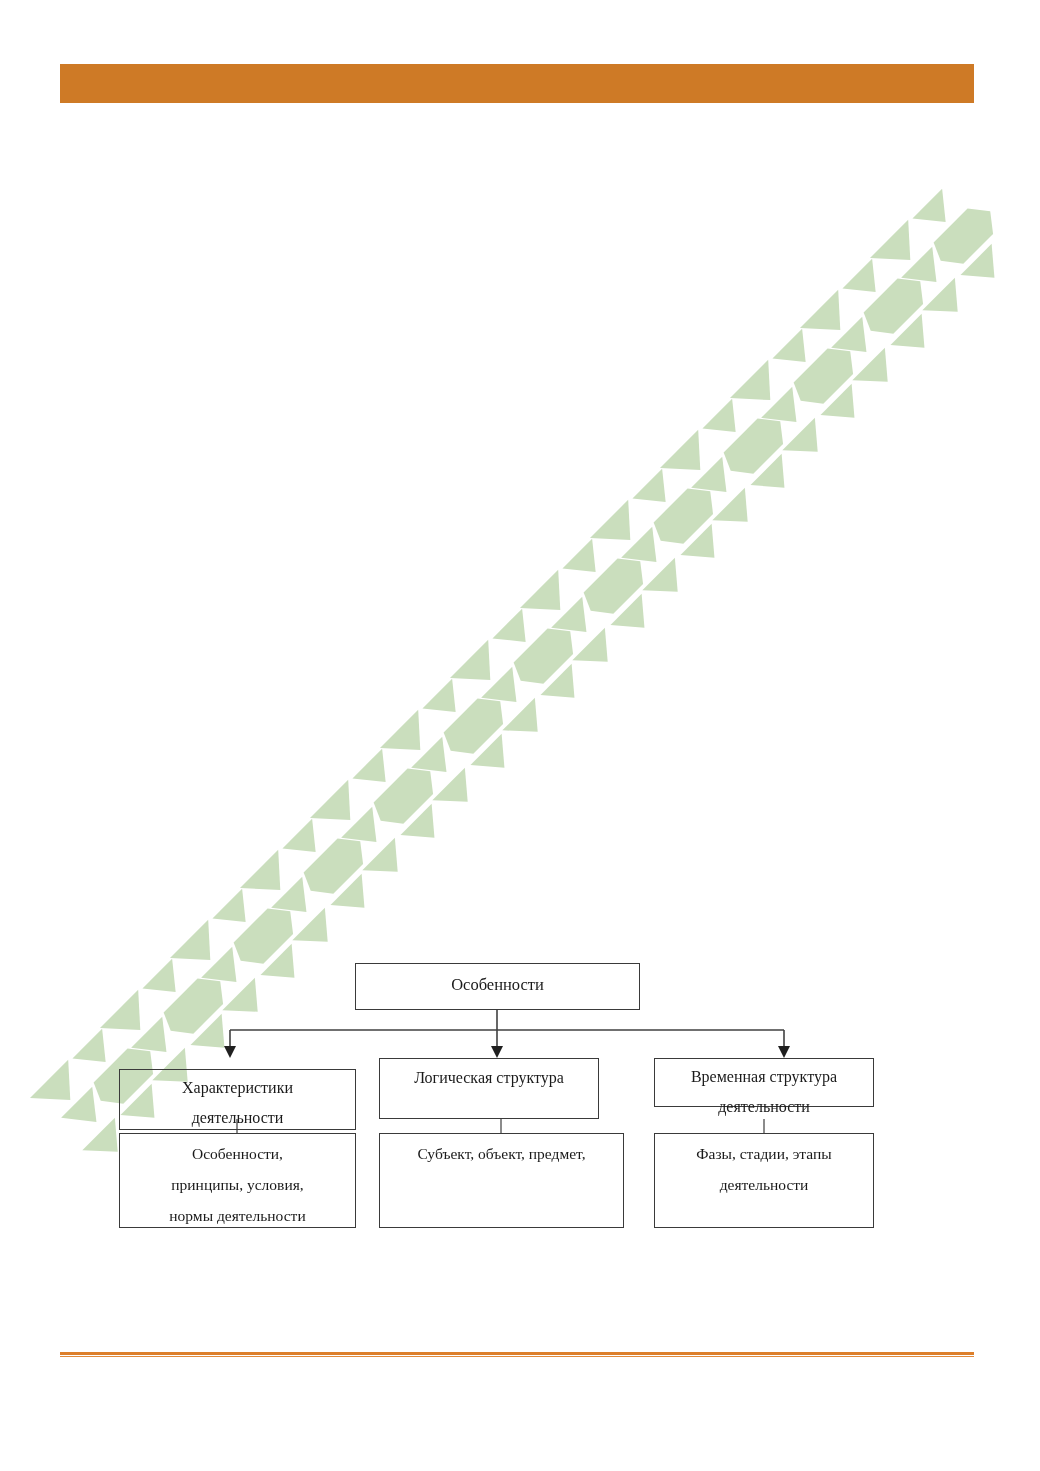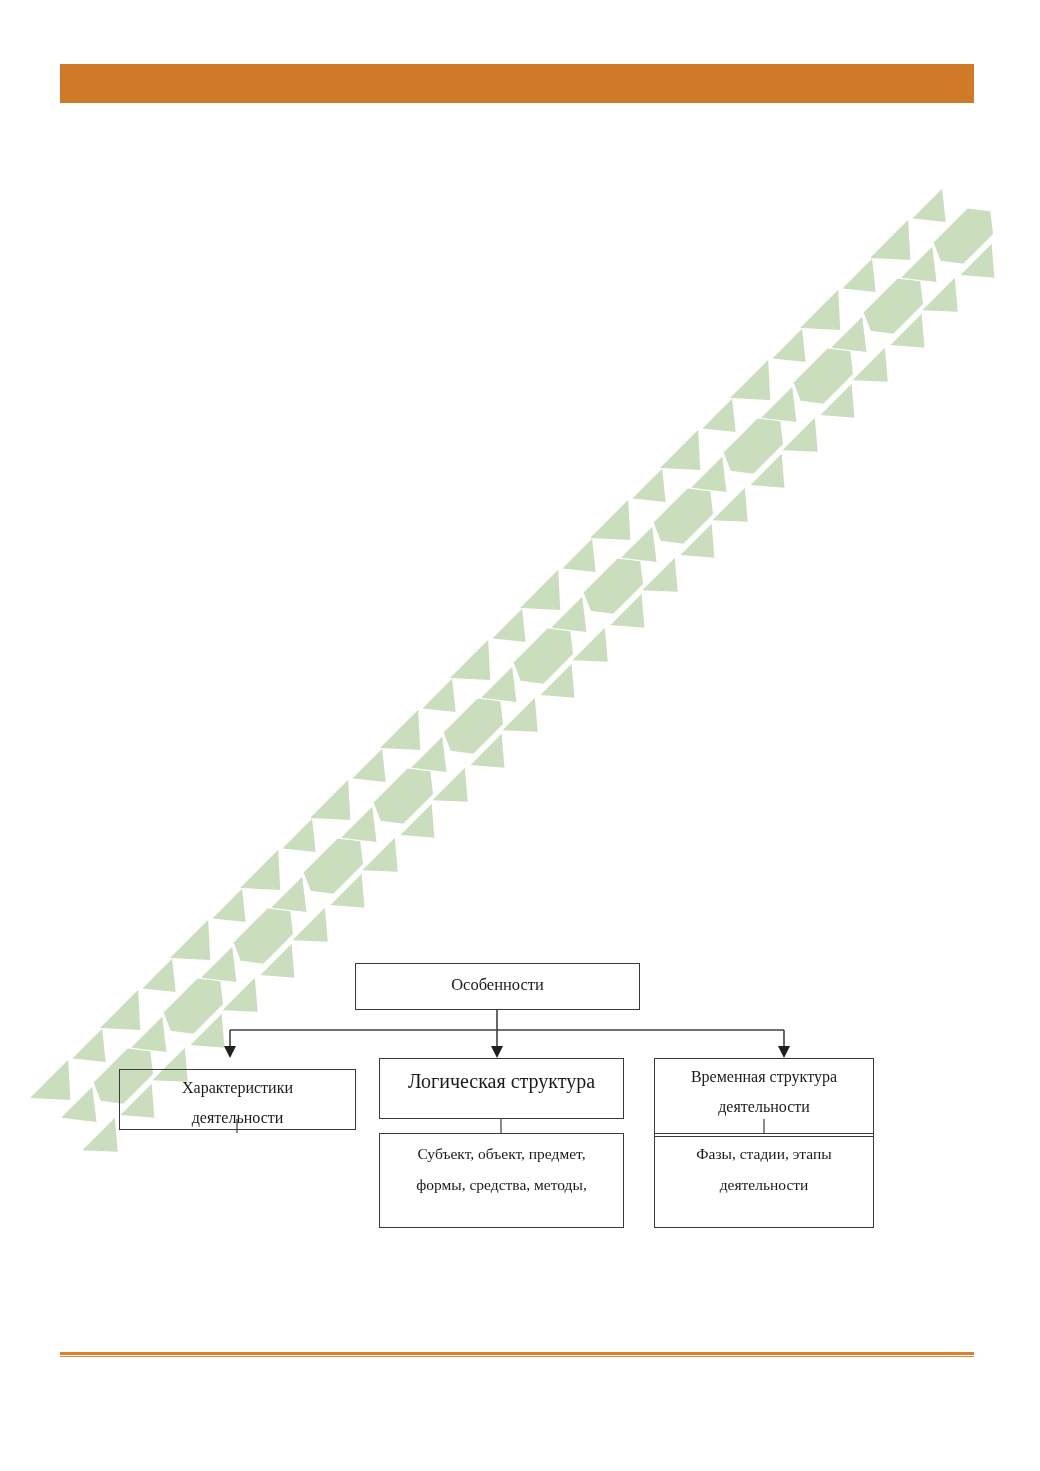--- a/index.html
+++ b/index.html
@@ -91,27 +91,27 @@
 
   
   #node-characteristics {
     left: 119px; top: 1069px; width: 237px; height: 61px;
     font-size: 16px;
     text-align: center;
   }
   #node-characteristics .node-text { padding-top: 7px; }
 
   #node-logical {
-    left: 379px; top: 1058px; width: 245px; height: 61px;
-    font-size: 20px;
+    left: 379px; top: 1058px; width: 220px; height: 61px;
+    font-size: 16px;
   }
   #node-logical .node-text { padding-top: 8px; }
 
   #node-temporal {
-    left: 654px; top: 1058px; width: 220px; height: 79px;
+    left: 654px; top: 1058px; width: 220px; height: 49px;
     font-size: 16px;
   }
   #node-temporal .node-text { padding-top: 7px; }
 
   
   #node-characteristics-detail {
     left: 119px; top: 1133px; width: 237px; height: 95px;
     font-size: 15.5px;
   }
   #node-characteristics-detail .node-text { padding-top: 9px; }
@@ -205,24 +205,28 @@
 
   <div class="node" id="node-logical">
     <span class="node-text">Логическая структура</span>
   </div>
 
   <div class="node" id="node-temporal">
     <span class="node-text">Временная структура</span>
     <span class="node-text">деятельности</span>
   </div>
 
+  <div class="node" id="node-characteristics-detail">
+    <span class="node-text">Особенности,</span>
+    <span class="node-text">принципы, условия,</span>
+    <span class="node-text">нормы деятельности</span>
+  </div>
 
   <div class="node" id="node-logical-detail">
     <span class="node-text">Субъект, объект, предмет,</span>
-    <span class="node-text">формы, средства, методы,</span>
   </div>
 
   <div class="node" id="node-temporal-detail">
     <span class="node-text">Фазы, стадии, этапы</span>
     <span class="node-text">деятельности</span>
   </div>
 
 </div>
 
 <div id="footer-rule">

